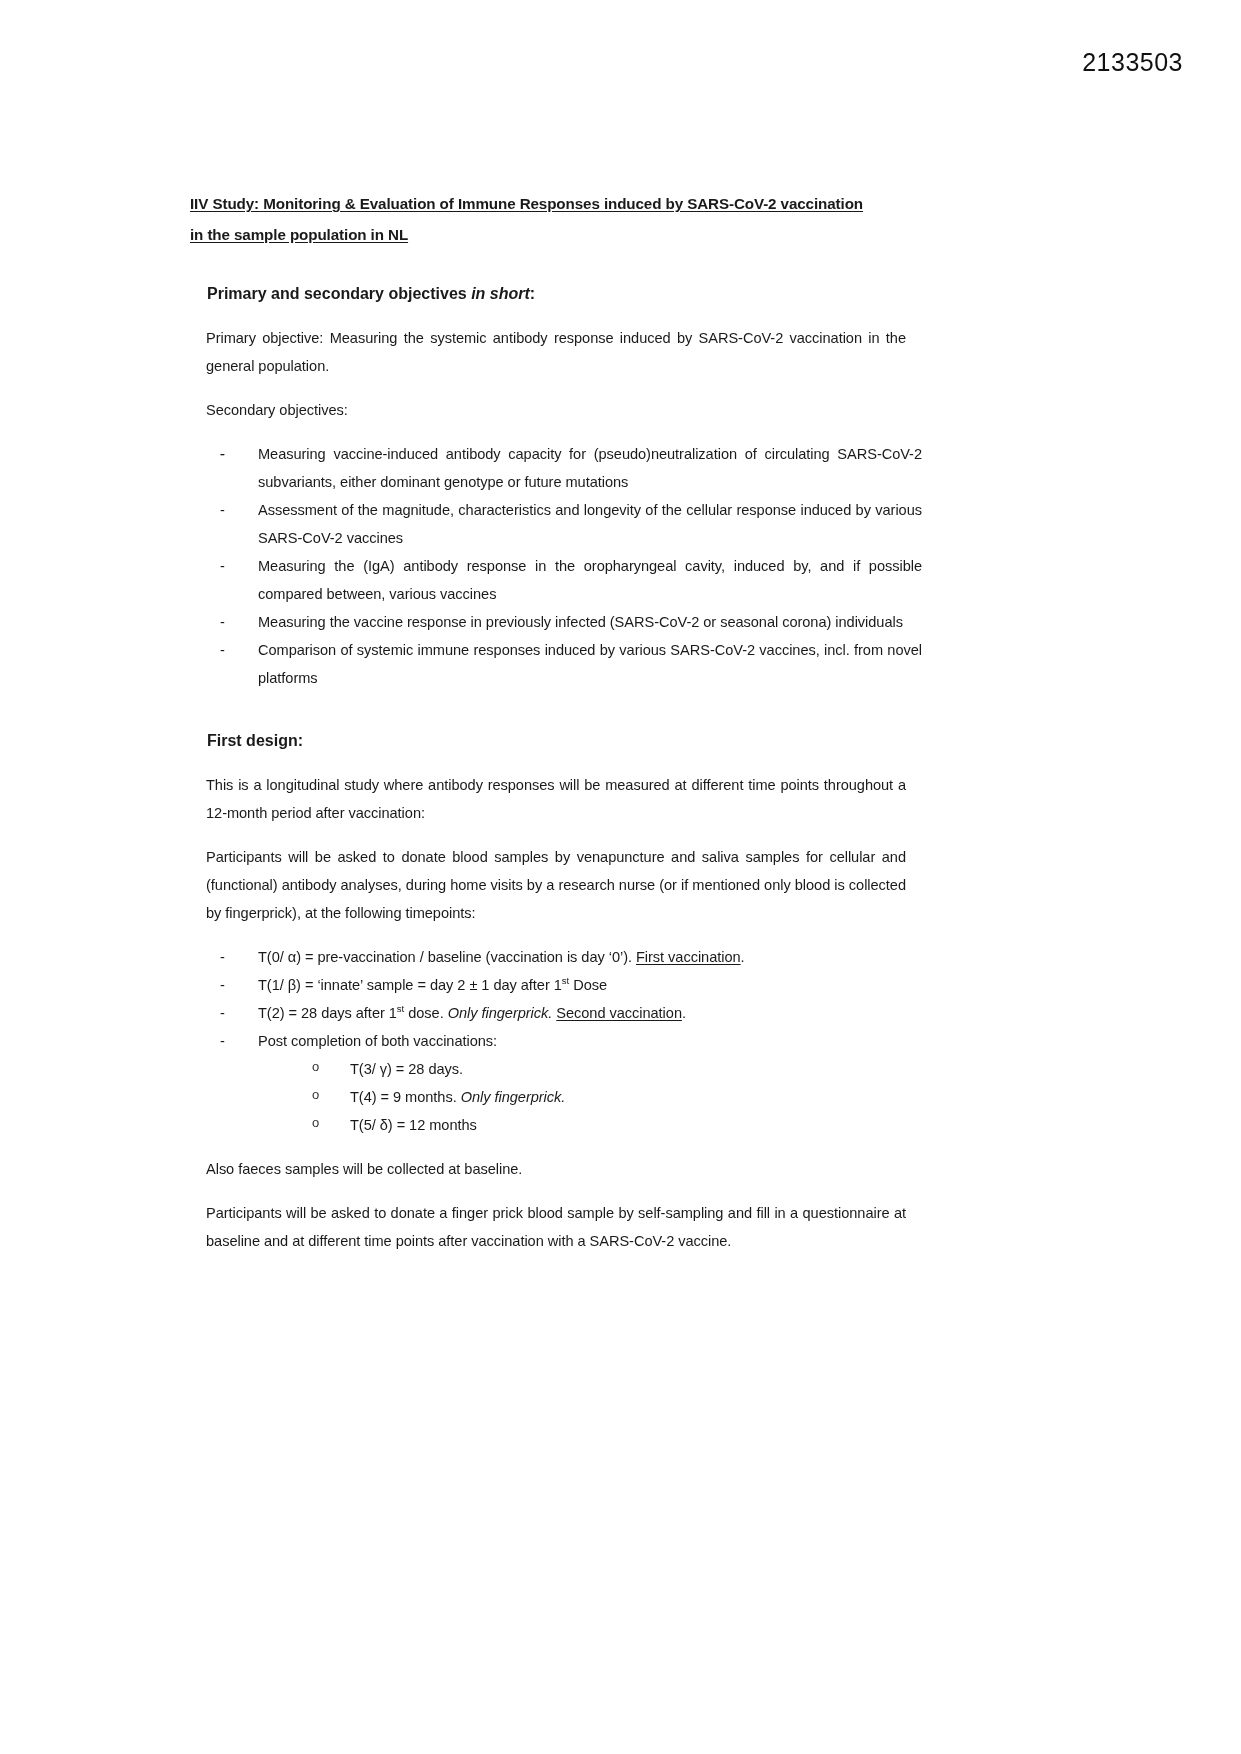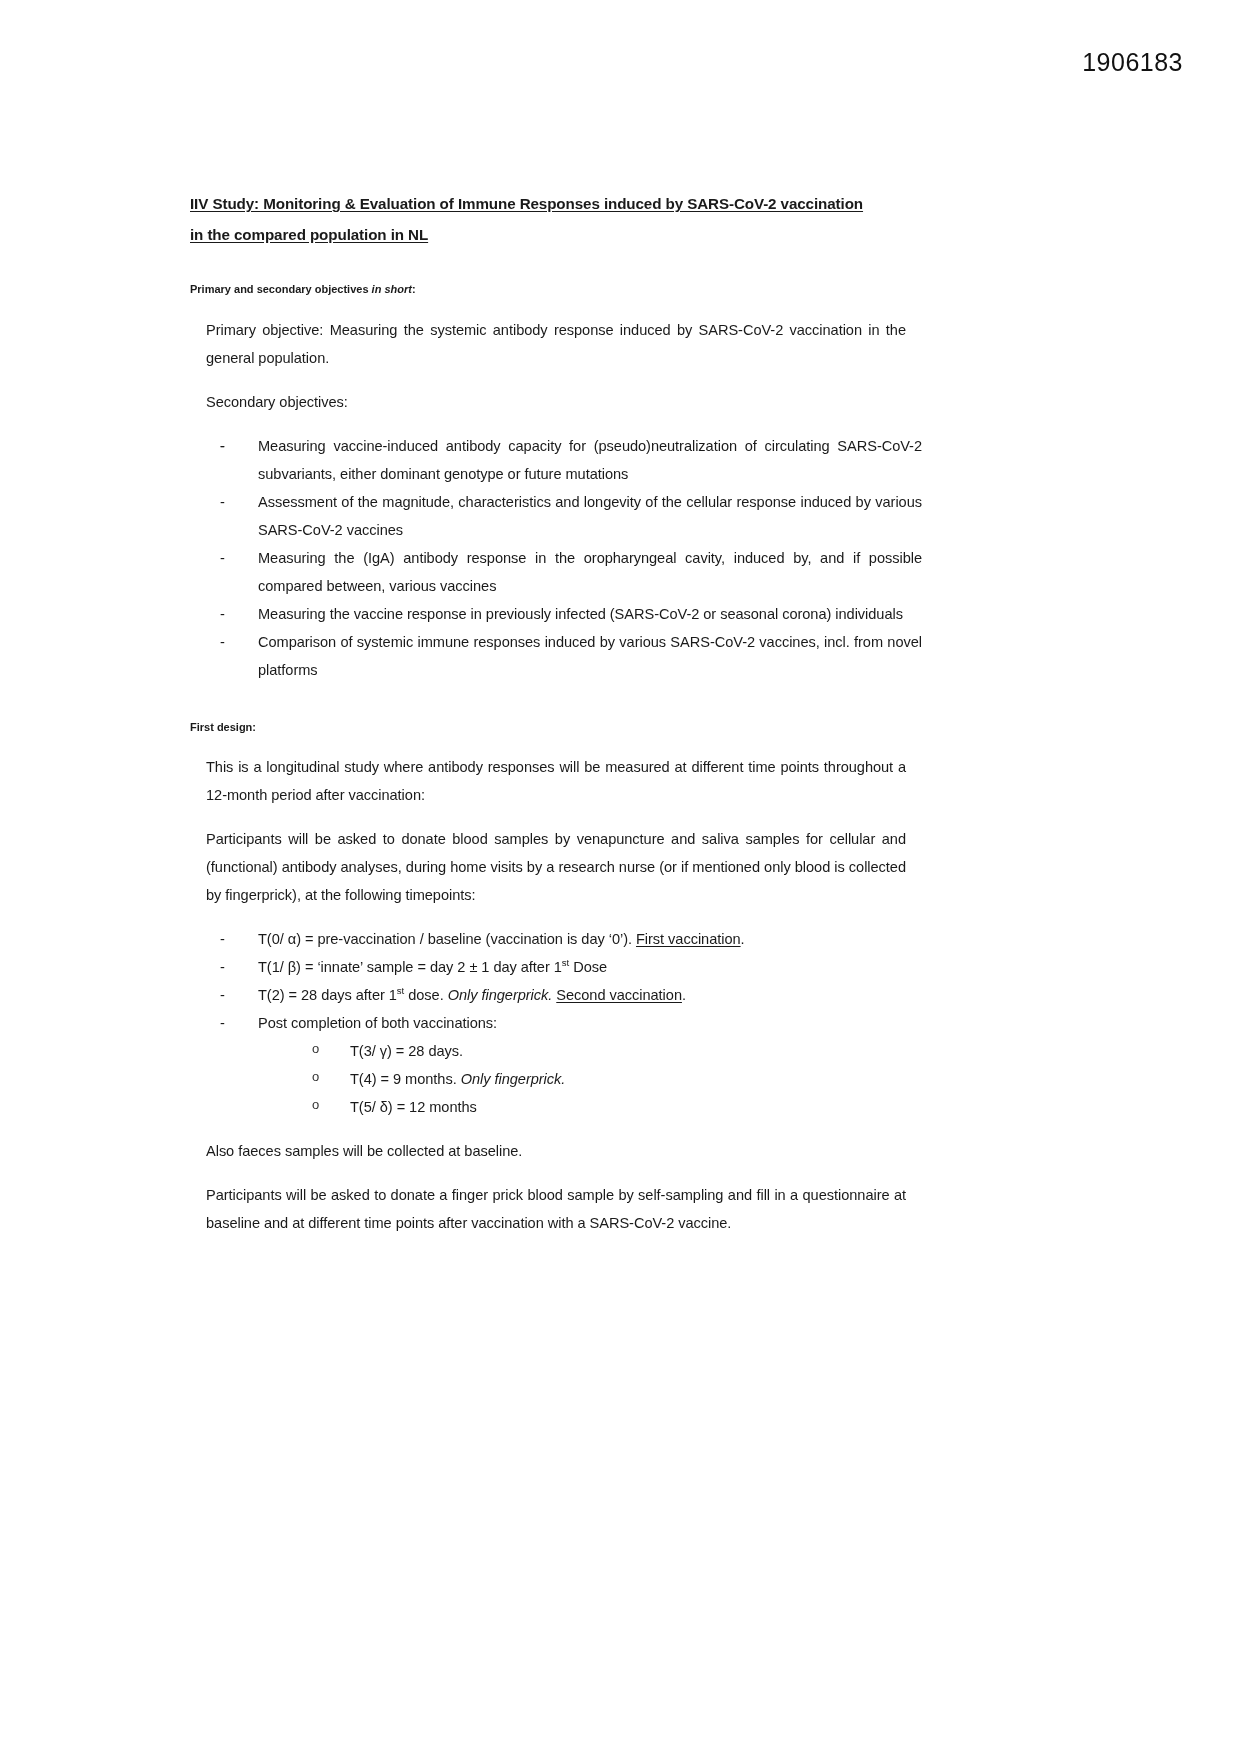--- a/index.html
+++ b/index.html
@@ -39,22 +39,22 @@
     line-height: 2.05;
     margin: 0 0 30px 0;
     letter-spacing: -0.1px;
   }
   .title span.u {
     text-decoration: underline;
     text-underline-offset: 2px;
   }
   .heading {
     font-weight: bold;
-    font-size: 11px;
-    margin: 0 0 4px 0;
+    font-size: 16px;
+    margin: 0 0 4px 17px;
     line-height: 1.75;
   }
   .heading i { font-style: italic; }
   p.body {
     margin: 16px;
     font-size: 14.6px;
     line-height: 1.92;
     text-align: justify;
     letter-spacing: -0.05px;
   }
@@ -104,27 +104,27 @@
   em.it { font-style: italic; }
   span.ul { text-decoration: underline; text-underline-offset: 2px; }
   sup { font-size: 0.66em; vertical-align: super; line-height: 0; }
   .gap { display: inline-block; width: 4px; }
 </style>
 </head>
 <body>
 
 <div class="page">
 
-  <div class="doc-number">1906183</div>
+  <div class="doc-number">2133503</div>
 
   <div class="content">
 
     <div class="title">
       <span class="u">IIV Study: Monitoring &amp; Evaluation of Immune Responses induced by SARS-CoV-2 vaccination</span><br>
-      <span class="u">in the compared population in NL</span>
+      <span class="u">in the sample population in NL</span>
     </div>
 
     <div class="heading"><span>Primary and secondary objectives</span> <i>in short</i><span>:</span></div>
 
     <p class="body">Primary objective: Measuring the systemic antibody response induced by SARS-CoV-2 vaccination in the general population.</p>
 
     <p class="body nojust">Secondary objectives:</p>
 
     <ul class="dashlist">
       <li><span class="marker">-</span></li>

